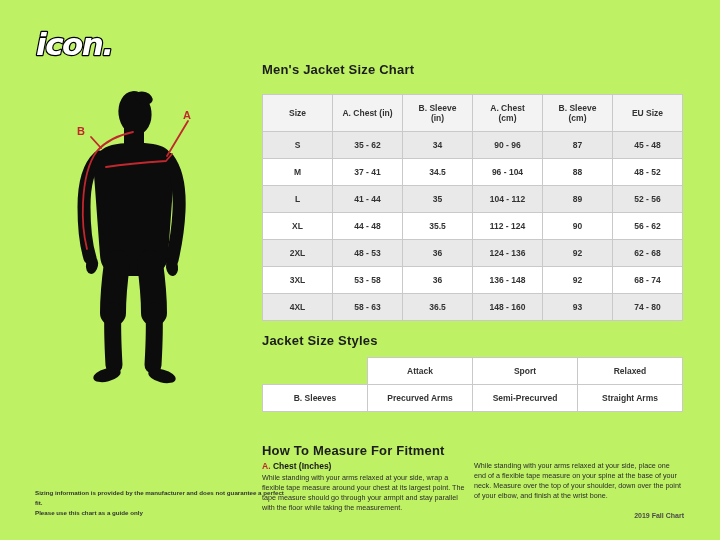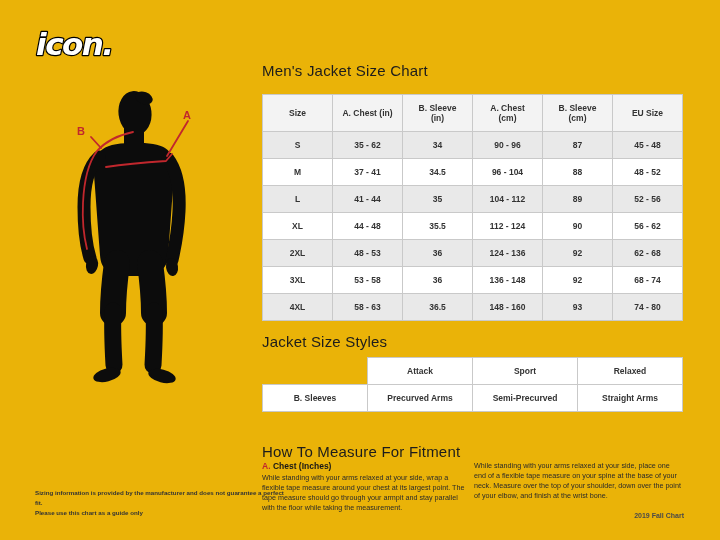--- a/index.html
+++ b/index.html
@@ -1,29 +1,29 @@
 <!DOCTYPE html>
 <html><head>
 <meta charset="utf-8">
 <style>
   * { margin:0; padding:0; box-sizing:border-box; }
   html,body { background:#ffffff; }
   .page {
-    position:relative; width:720px; height:540px; background:#eab308;
+    position:relative; width:720px; height:540px; background:#bef264;
     font-family:"Liberation Sans", sans-serif; color:#222; overflow:hidden;
   }
 
   
   .logo { position:absolute; left:32px; top:22px; }
 
   
   .figure { position:absolute; left:55px; top:85px; }
 
   
-  .sec-title { position:absolute; left:262px; font-size:15px; font-weight:normal; color:#1c1c1c; letter-spacing:.2px; }
+  .sec-title { position:absolute; left:262px; font-size:13px; font-weight:bold; color:#1c1c1c; letter-spacing:.2px; }
   #title-size    { top:62px; }
   #title-styles  { top:333px; }
   #title-measure { top:443px; }
 
   
   table { border-collapse:collapse; table-layout:fixed; }
   th, td {
     border:1px solid #c9c9c9; text-align:center; vertical-align:middle;
     font-size:8.5px; font-weight:bold; color:#333; padding:8px;
   }

